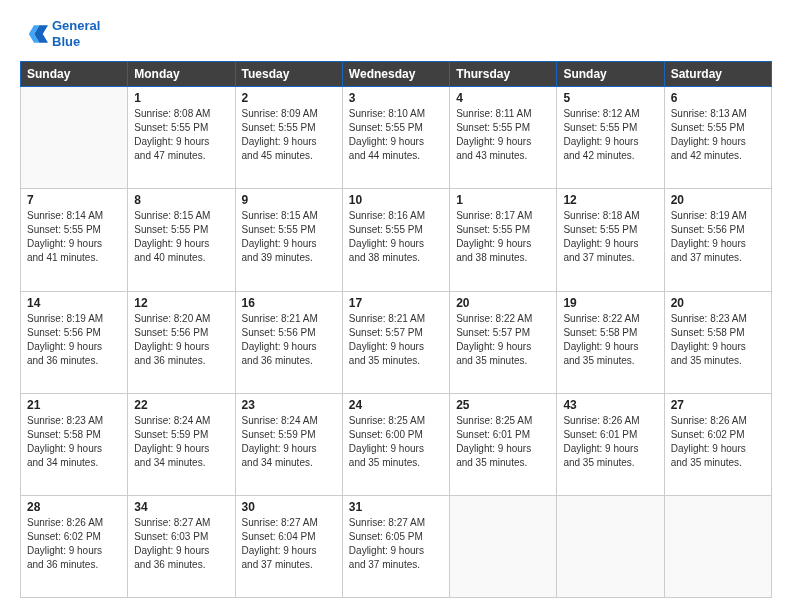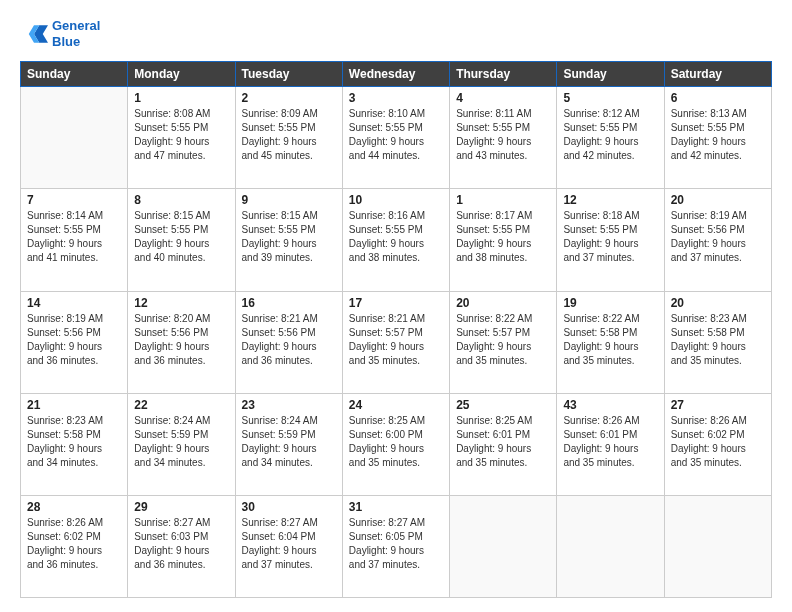--- a/index.html
+++ b/index.html
@@ -244,21 +244,21 @@
             <span class="cell-day">27</span>
             <div class="cell-info">Sunrise: 8:26 AM<br>Sunset: 6:02 PM<br>Daylight: 9 hours and 35 minutes.</div>
           </td>
         </tr>
         <tr class="week-row">
           <td>
             <span class="cell-day">28</span>
             <div class="cell-info">Sunrise: 8:26 AM<br>Sunset: 6:02 PM<br>Daylight: 9 hours and 36 minutes.</div>
           </td>
           <td>
-            <span class="cell-day">29</span>
+            <span class="cell-day">34</span>
             <div class="cell-info">Sunrise: 8:27 AM<br>Sunset: 6:03 PM<br>Daylight: 9 hours and 36 minutes.</div>
           </td>
           <td>
             <span class="cell-day">30</span>
             <div class="cell-info">Sunrise: 8:27 AM<br>Sunset: 6:04 PM<br>Daylight: 9 hours and 37 minutes.</div>
           </td>
           <td>
             <span class="cell-day">31</span>
             <div class="cell-info">Sunrise: 8:27 AM<br>Sunset: 6:05 PM<br>Daylight: 9 hours and 37 minutes.</div>
           </td>

